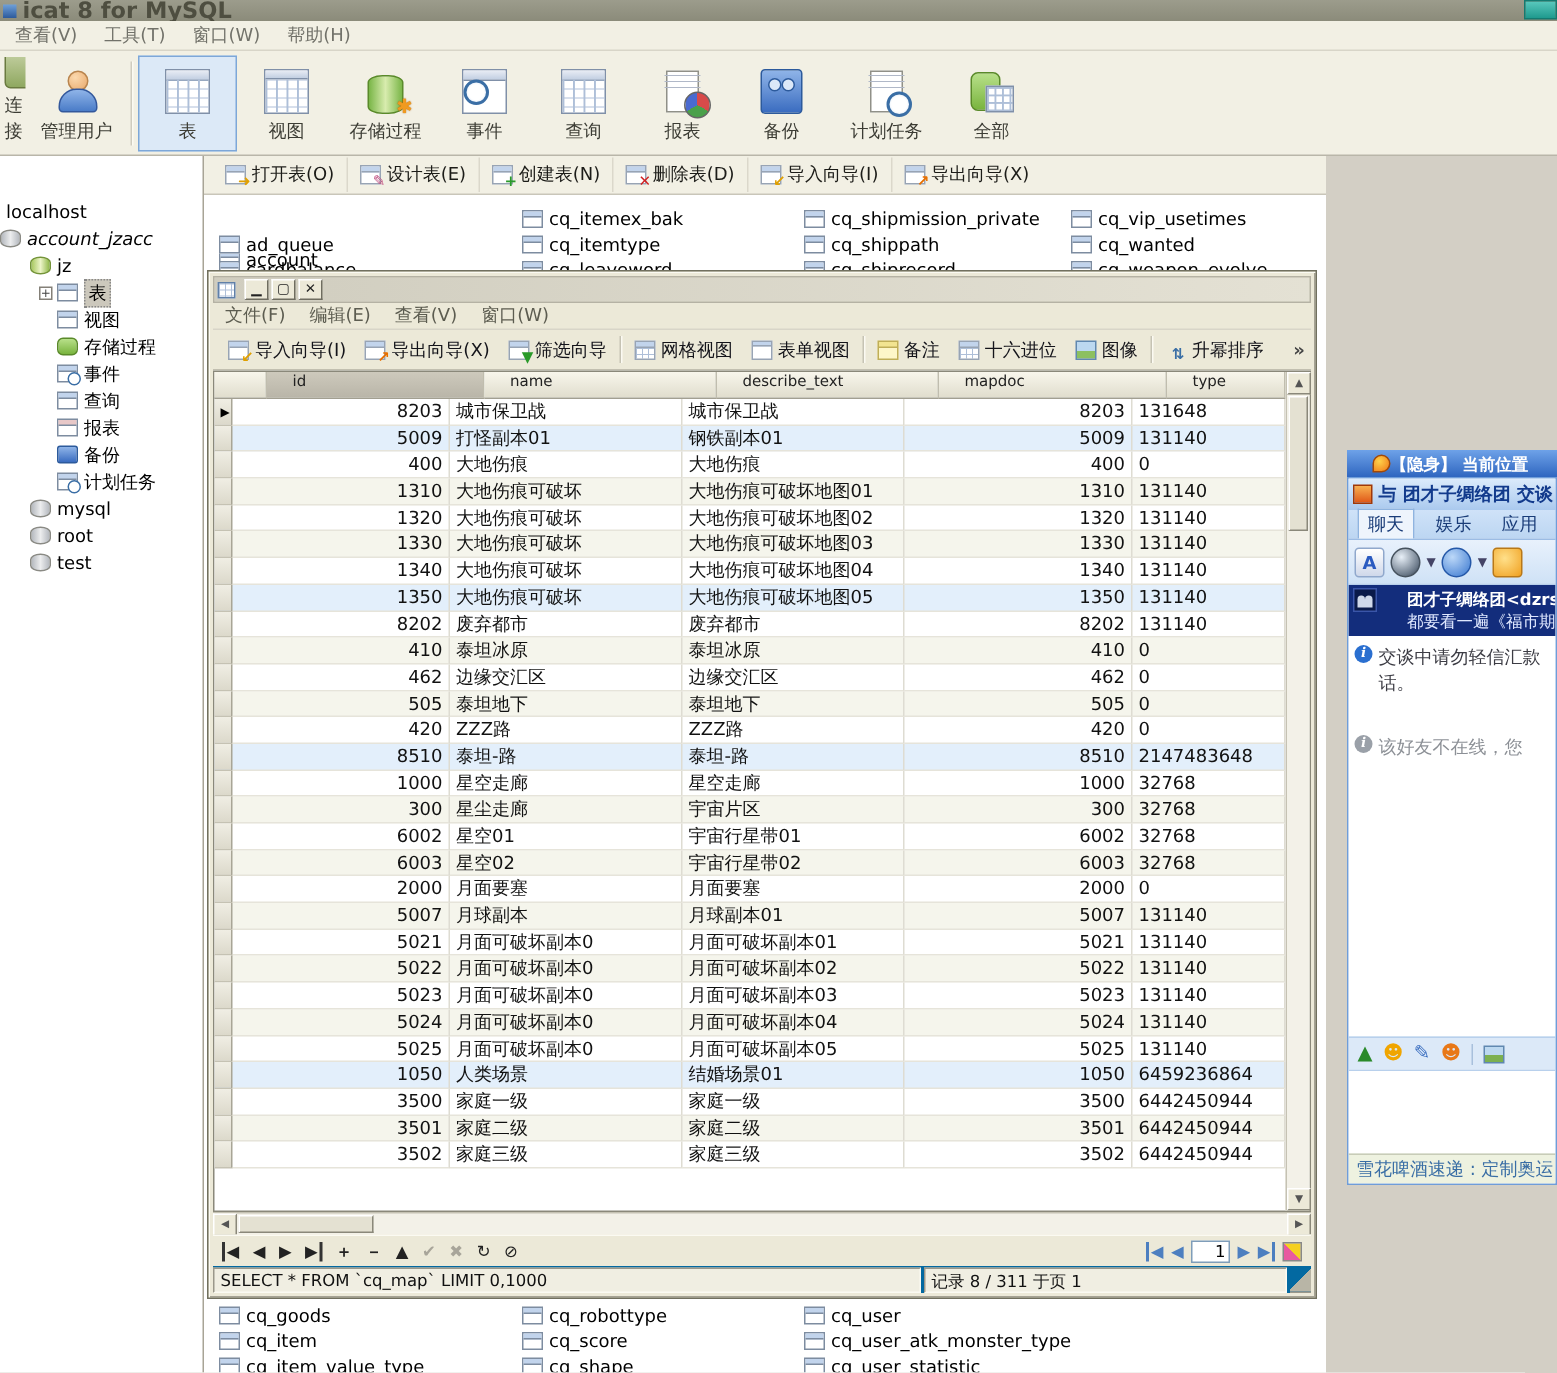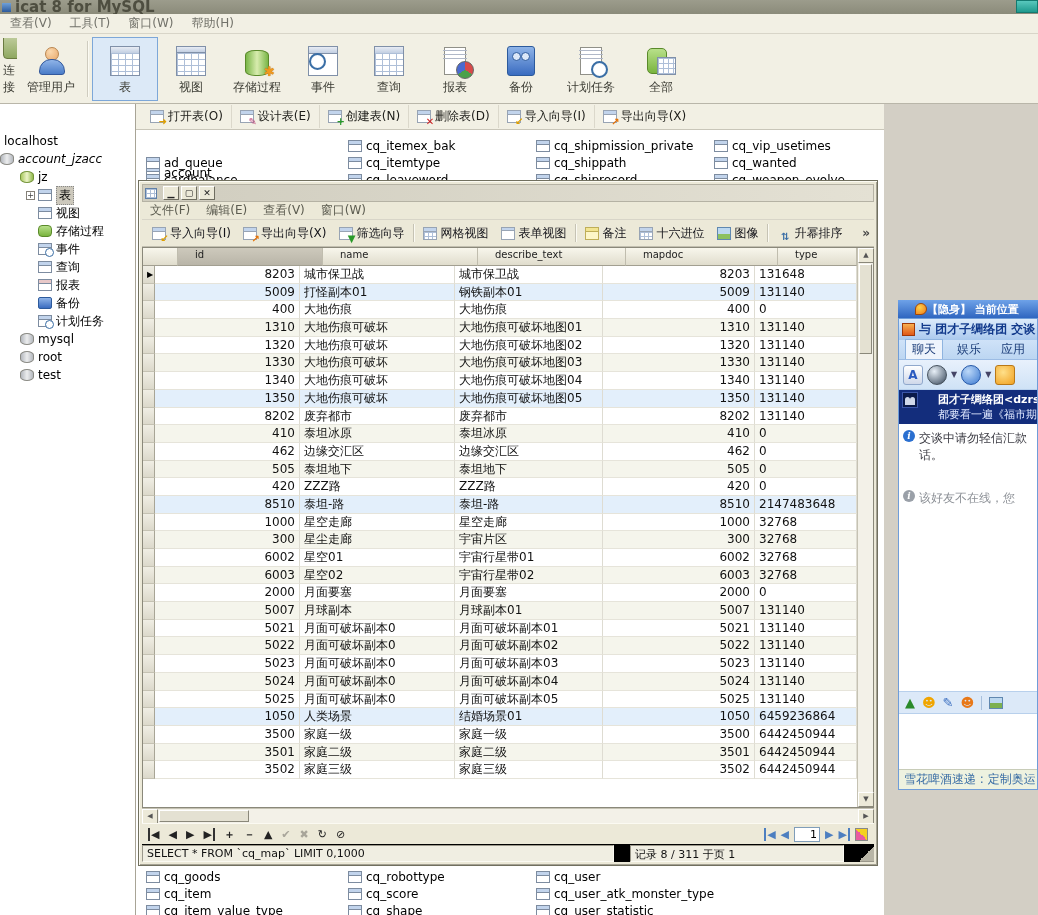--- a/index.html
+++ b/index.html
@@ -114,21 +114,21 @@
   .hthumb{width:90px;margin:1px;background:#e4e1d2;border:1px solid;border-color:#fff #8a887a #8a887a #fff}
   .htrack{flex:1;display:flex}
   .vtrack{flex:1}
   
   .recnav{height:21px;flex:0 0 21px;background:#ece9d8;border-top:1px solid #fbfaf2;display:flex;align-items:center;gap:9px;padding:0 6px;font-size:11px;color:#222}
   .recnav .dim{color:#a8a59a}
   .recnav .right{margin-left:auto;display:flex;align-items:center;gap:5px;color:#4d7fc0}
   .pagebox{width:26px;height:15px;background:#fff;border:1px solid #7f9db9;font-size:11px;text-align:right;padding-right:2px;color:#000}
   .funky{width:13px;height:13px;background:linear-gradient(45deg,#e85aa0 50%,#f5d020 50%);border:1px solid #888}
   
-  .mstatus{height:18px;flex:0 0 18px;display:flex;gap:16px;background:#000000;padding-top:1px}
+  .mstatus{height:18px;flex:0 0 18px;display:flex;gap:2px;background:#0369a1;padding-top:1px}
   .scell{border:1px solid;border-color:#9a978a #fbfaf2 #fbfaf2 #9a978a;background:#f0eee2;font-size:11px;padding:1px 4px;white-space:nowrap;overflow:hidden;color:#111}
   .scell.sql{width:472px}
   .scell.rec{flex:1}
   .grip{width:14px;background:linear-gradient(135deg,transparent 50%,#b8b5a6 50%) ;border-bottom:1px solid #9a978a}
 
   
   .qqbar{left:898px;top:300px;width:149px;height:18px;background:linear-gradient(#6ea2e8,#2f66c0);display:flex;align-items:center;gap:0;padding:0 17px;z-index:9;overflow:hidden}
   .qqlogo{width:12px;height:12px;border-radius:50% 50% 50% 0;background:radial-gradient(circle at 35% 35%,#ffd24a,#f07818);border:1px solid #a04808;flex:0 0 12px}
   .qqbar .qtext{color:#fff;font-size:11px;font-weight:bold;white-space:nowrap}
   .chat{left:898px;top:318px;width:140px;height:472px;background:#eef4fc;border:1px solid #6f9dd9;z-index:9;display:flex;flex-direction:column;overflow:hidden}

